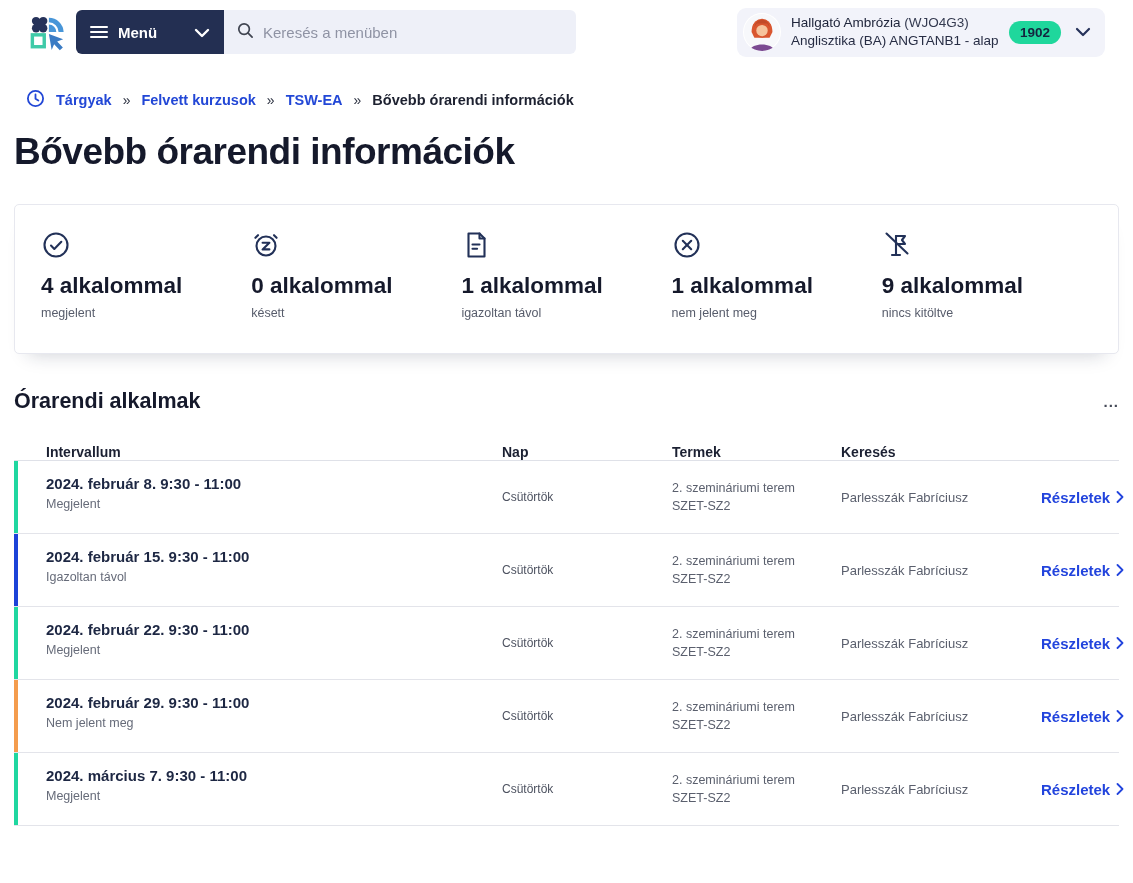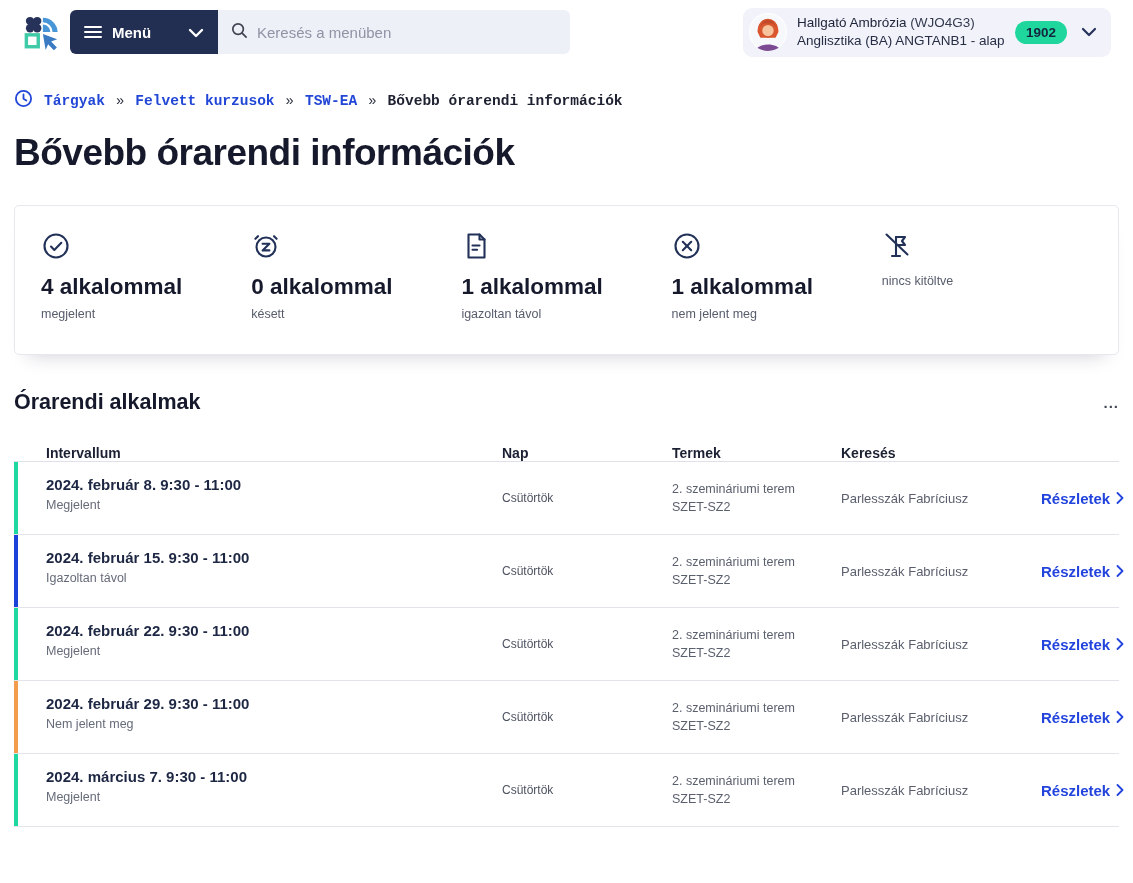--- a/index.html
+++ b/index.html
@@ -1,20 +1,20 @@
 <!DOCTYPE html>
 <html><head>
 <meta charset="utf-8">
 <style>
   * { margin:0; padding:0; box-sizing:border-box; }
   html,body { width:1133px; height:883px; overflow:hidden; background:#ffffff;
     font-family:"Liberation Sans", sans-serif; color:#1d2130; }
 
   
-  .topbar { height:64px; display:flex; align-items:center; padding:0 22px; background:#fff; }
+  .topbar { height:64px; display:flex; align-items:center; padding:0 28px; background:#fff; }
   .logo { width:38px; height:38px; flex:0 0 auto; }
   .menu-search { display:flex; height:44px; margin-left:10px; }
   .menu-btn { width:148px; background:#232f52; color:#fff; border:none; cursor:pointer;
     border-radius:6px 0 0 6px; display:flex; align-items:center; padding:0 14px;
     font-family:inherit; font-size:15px; font-weight:bold; }
   .hamburger { width:18px; height:13px; display:flex; flex-direction:column; justify-content:space-between; margin-right:10px; }
   .hamburger span { height:2.4px; background:#fff; border-radius:2px; }
   .menu-chevron { margin-left:auto; }
   .searchbox { width:352px; background:#eef0f8; border-radius:0 6px 6px 0;
     display:flex; align-items:center; padding:0 13px; gap:9px; }
@@ -28,22 +28,22 @@
   .user-lines { font-size:13.5px; line-height:1.35; }
   .user-line1 { color:#20263c; }
   .user-name { font-weight:normal; }
   .user-code { font-weight:normal; color:#343a50; }
   .user-line2 { color:#272d44; max-width:208px; white-space:nowrap; overflow:hidden; }
   .badge { background:#1fd79c; color:#14253f; font-weight:bold; font-size:13.5px;
     border-radius:999px; padding:4px 11px; }
   .user-chevron { margin:0 2px 0 4px; }
 
   
-  .breadcrumb { display:flex; align-items:center; gap:11px; padding:0 14px; margin-top:25px;
-    font-size:14.5px;font-family:Liberation Mono, monospace; }
+  .breadcrumb { display:flex; align-items:center; gap:11px; padding:0 26px; margin-top:25px;
+    font-size:14.5px; }
   .crumb-link { color:#2247d6; text-decoration:none; font-weight:600; cursor:pointer; }
   .crumb-sep { color:#2b3040; font-size:14px; }
   .crumb-current { color:#1d2130; font-weight:600; }
 
   
   .page-title { margin:20px 14px 0; font-size:37px; font-weight:800; color:#15192b; letter-spacing:-0.5px; }
 
   
   .stats-card { margin:31px 14px 0; background:#fff; border:1px solid #e7e8ef; border-radius:5px;
     box-shadow:0 14px 18px -14px rgba(25,32,60,0.22); display:flex; padding:25px 26px 33px; }
@@ -209,20 +209,21 @@
   </div>
   <div class="stat">
     <span class="stat-icon">
       <svg width="30" height="30" viewBox="0 0 30 30" fill="none" stroke="#223158" stroke-width="2.1" stroke-linecap="round" stroke-linejoin="round">
           <path d="M14 6 V24"></path>
           <path d="M10 25 h8"></path>
           <path d="M14 6 h9 l-3 4 3 4 h-9"></path>
           <path d="M4.5 3.5 L25.5 23.5"></path>
         </svg>
     </span>
+    <span class="stat-value">9 alkalommal</span>
     <span class="stat-label">nincs kitöltve</span>
   </div>
 </section>
 
 <div class="section-head">
   <h2 class="section-title">Órarendi alkalmak</h2>
   <span class="section-menu">...</span>
 </div>
 
 <div class="table">

